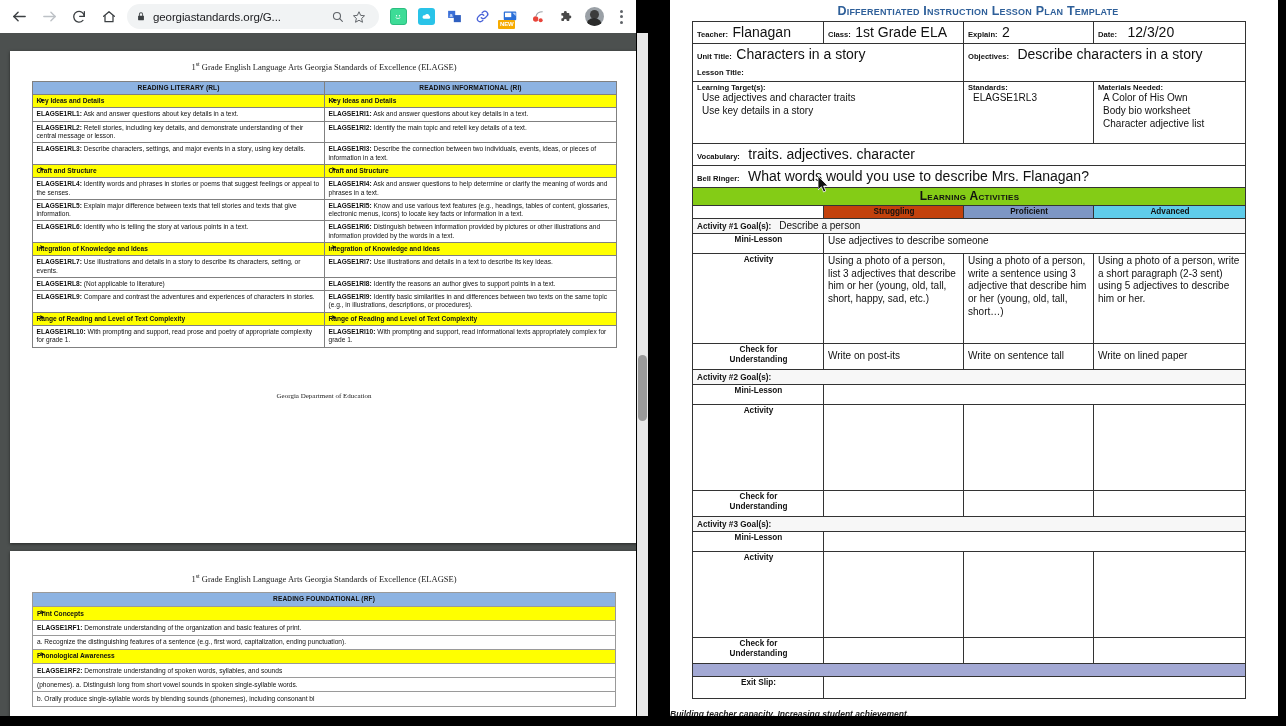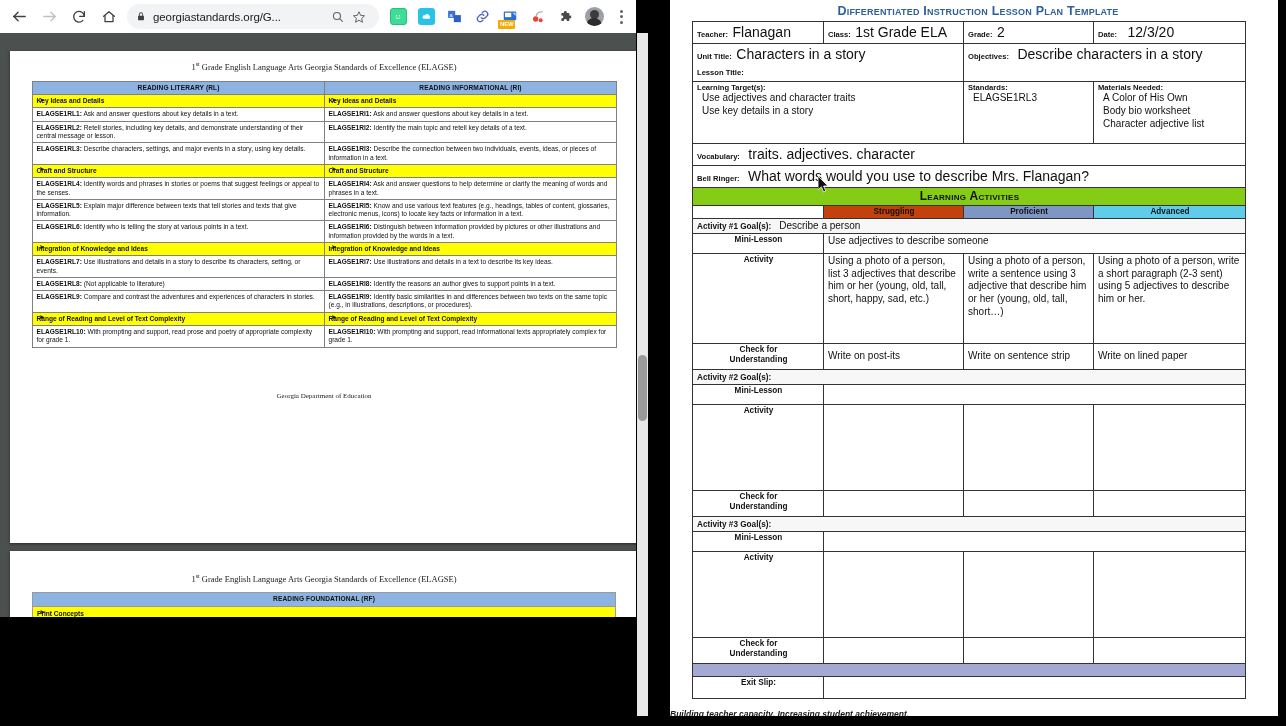--- a/index.html
+++ b/index.html
@@ -7,21 +7,21 @@
     margin: 0; padding: 0;
     width: 1286px; height: 726px;
     overflow: hidden;
     background: #000;
     font-family: "Liberation Sans", sans-serif;
   }
   #root { position: relative; width: 1286px; height: 726px; background:#000; }
 
   
   #left-pane {
-    position: absolute; left:0; top:0; width: 636px; height: 617px;
+    position: absolute; left:0; top:0; width: 636px; height: 726px;
     background: #8b5cf6; overflow: hidden;
   }
   #browser-toolbar {
     position: absolute; left:0; top:0; width:636px; height:33px;
     background:#ffffff; display:flex; align-items:center; padding:0 4px;
   }
   .nav-btn {
     width:30px; height:30px; display:flex; align-items:center; justify-content:center;
     color:#3c4043; flex:0 0 auto;
   }
@@ -381,21 +381,21 @@
         <tr>
           <td colspan="2">
             <span class="lbl">Teacher:</span>
             <span class="val">Flanagan</span>
           </td>
           <td colspan="2">
             <span class="lbl">Class:</span>
             <span class="val">1st Grade ELA</span>
           </td>
           <td colspan="2">
-            <span class="lbl">Grade:</span>
+            <span class="lbl">Explain:</span>
             <span class="val">2</span>
           </td>
           <td>
             <span class="lbl">Date:</span>
             <span class="val" style="padding-left:6px">12/3/20</span>
           </td>
         </tr>
 
         <tr>
           <td colspan="4">
@@ -465,21 +465,21 @@
           <tr>
             <td colspan="2" class="rowlbl" style="height: 90px;">Activity</td>
             <td class="cellbox" colspan="2">Using a photo of a person, list 3 adjectives that describe him or her (young, old, tall, short, happy, sad, etc.)</td>
             <td class="cellbox" colspan="2">Using a photo of a person, write a sentence using 3 adjective that describe him or her (young, old, tall, short…)</td>
             <td class="cellbox">Using a photo of a person, write a short paragraph (2-3 sent) using 5 adjectives to describe him or her.</td>
           </tr>
           <tr>
             <td colspan="2" class="rowlbl" style="height: 26px; white-space: pre-line;">Check for
 Understanding</td>
             <td class="cellbox" colspan="2" style="vertical-align: middle;">Write on post-its</td>
-            <td class="cellbox" colspan="2" style="vertical-align: middle;">Write on sentence strip</td>
+            <td class="cellbox" colspan="2" style="vertical-align: middle;">Write on sentence tall</td>
             <td class="cellbox" style="vertical-align: middle;">Write on lined paper</td>
           </tr>
           <tr>
             <td colspan="7" class="goal"><span>Activity #2 Goal(s):</span><span class="gv"></span></td>
           </tr>
           <tr>
             <td colspan="2" class="rowlbl" style="height: 20px;">Mini-Lesson</td>
             <td colspan="5" class="cellbox"></td>
           </tr>
           <tr>

